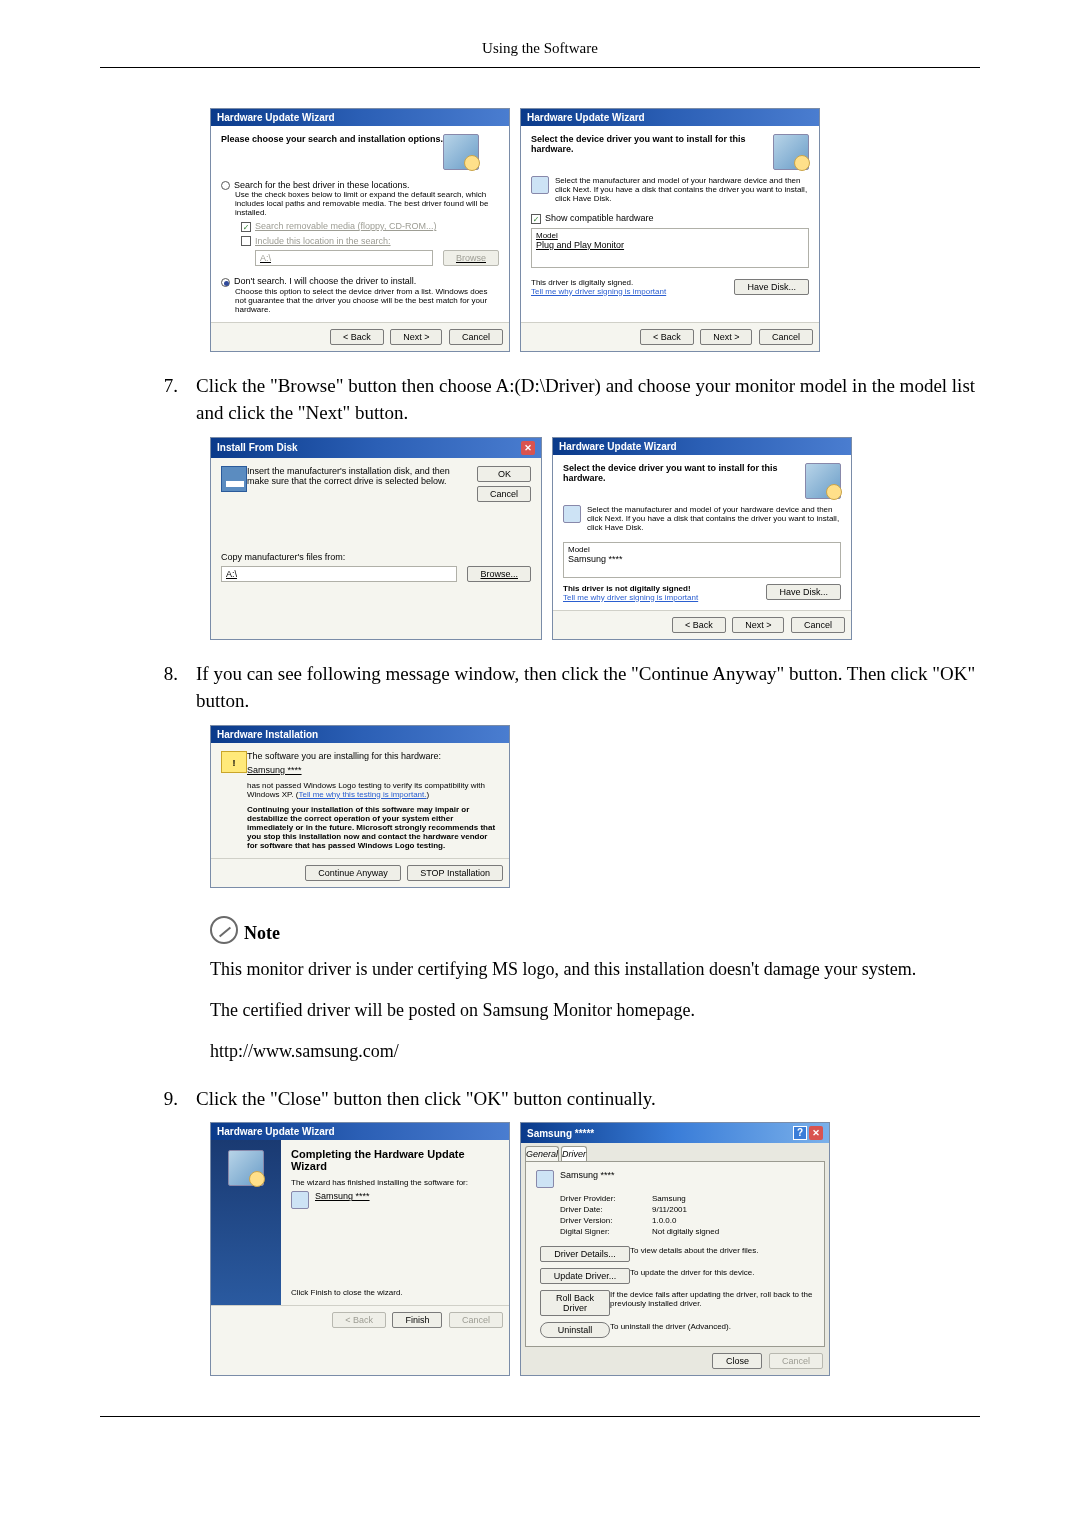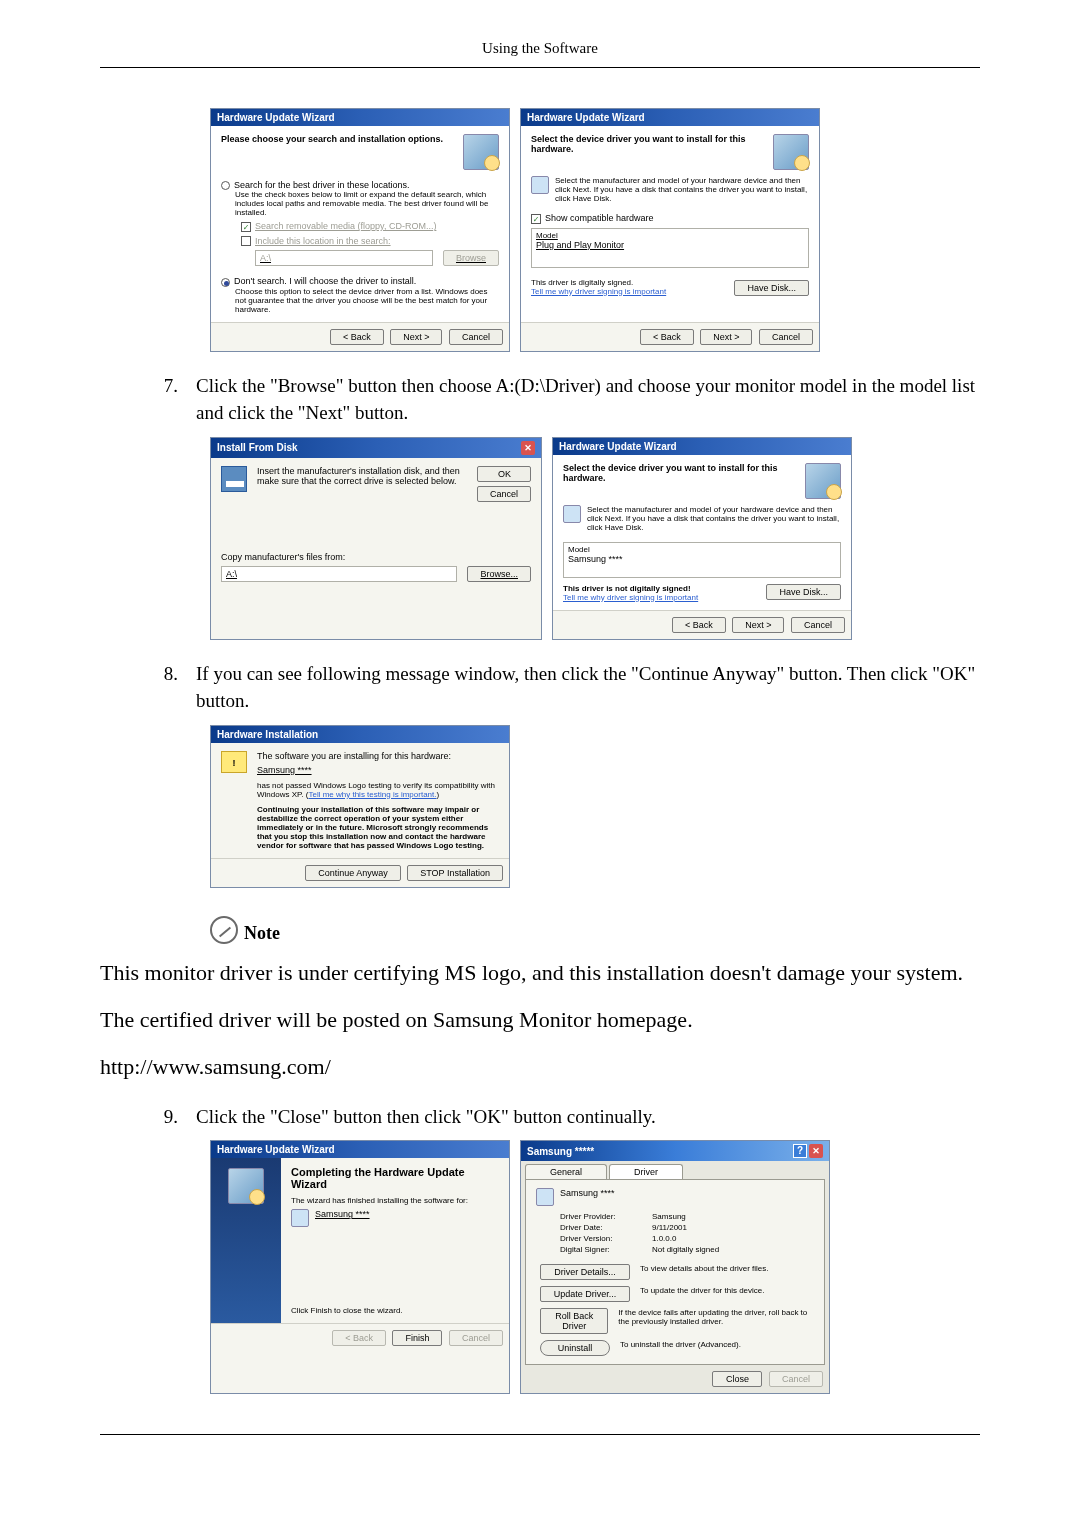--- a/index.html
+++ b/index.html
@@ -54,21 +54,21 @@
     .close-x {
       background: #d9534f;
       color:#fff;
       width:14px; height:14px;
       display:flex; align-items:center; justify-content:center;
       font-size:9px;
       border-radius:2px;
     }
     .dialog-body { padding: 8px 10px; flex:1; }
     .dialog-body.white { background:#fff; }
-    .dialog-header-row { display:flex; justify-content: space-between; align-items:flex-start; }
+    .dialog-header-row { display:flex; align-items:flex-start; }
     .wizard-icon {
       width:36px; height:36px;
       background: linear-gradient(135deg,#b8d4e8,#6a9dc8);
       border:1px solid #88a;
       border-radius:2px;
       flex-shrink:0;
       position:relative;
     }
     .wizard-icon::after {
       content:"";
@@ -185,30 +185,31 @@
     .note-icon::before {
       content:"";
       position:absolute;
       left:6px; top:13px;
       width:14px; height:2px;
       background:#6a6a6a;
       transform:rotate(-40deg);
     }
     .note-label { font-weight:bold; font-size:18px; }
     .body-p {
-      font-size:22px;
+      margin-left:110px;
+      font-size:18px;
       line-height:1.5;
       margin-bottom:14px;
     }
     .mt4 { margin-top:4px;text-decoration:underline; }
     .mt6 { margin-top:6px; }
     .mt10 { margin-top:10px; }
     .flex { display:flex; }
     .gap6 { gap:6px; }
-    .gap10 { gap:10px; }
+    .gap10 { }
     .bold { font-weight:bold; }
     .fs8 { font-size:8px; }
     .fs9 { font-size:9px; }
     .sidebar-panel {
       width:70px;
       background:linear-gradient(#1a3a72,#2a5aa0);
       display:flex;
       align-items:flex-start;
       justify-content:center;
       padding-top:10px;
@@ -216,23 +217,24 @@
     .tab-strip {
       display:flex;
       gap:2px;
       padding:3px 4px 0 4px;
       background:#e8e8e0;
     }
     .tab {
       border:1px solid #9a9a90;
       border-bottom:none;
       background:#f5f5ef;
-      padding:2px 24px;
+      padding:2px 0;
       font-size:9px;
       border-radius:3px 3px 0 0;
+      font-style:italic;
     }
     .tab.active { background:#fff; }
     .prop-row { display:flex; gap:12px; margin-top:2px; }
     .prop-label { width:80px; }
   </style>
 </head>
 <body>
 
 <div class="page-header">Using the Software</div>
 <hr class="top-rule">
@@ -281,21 +283,21 @@
       </div>
       <div class="flex gap6 mt6">
         <div class="small-icon"></div>
         <div class="fs8">Select the manufacturer and model of your hardware device and then click Next. If you have a disk that contains the driver you want to install, click Have Disk.</div>
       </div>
       <div class="mt10"><span class="checkbox">✓</span><span>Show compatible hardware</span></div>
       <div class="boxed mt4" style="height:40px;">
         <div class="fs8">Model</div>
         <div class="fs9">Plug and Play Monitor</div>
       </div>
-      <div class="flex mt10" style="justify-content:space-between; align-items:flex-end;">
+      <div class="flex mt10" style="justify-content:space-between; align-items:center;">
         <div>
           <div class="fs8">This driver is digitally signed.</div>
           <div class="fs8 link-text">Tell me why driver signing is important</div>
         </div>
         <span class="btn">Have Disk...</span>
       </div>
     </div>
     <div class="dialog-footer">
       <span class="btn">&lt; Back</span>
       <span class="btn">Next &gt;</span>

